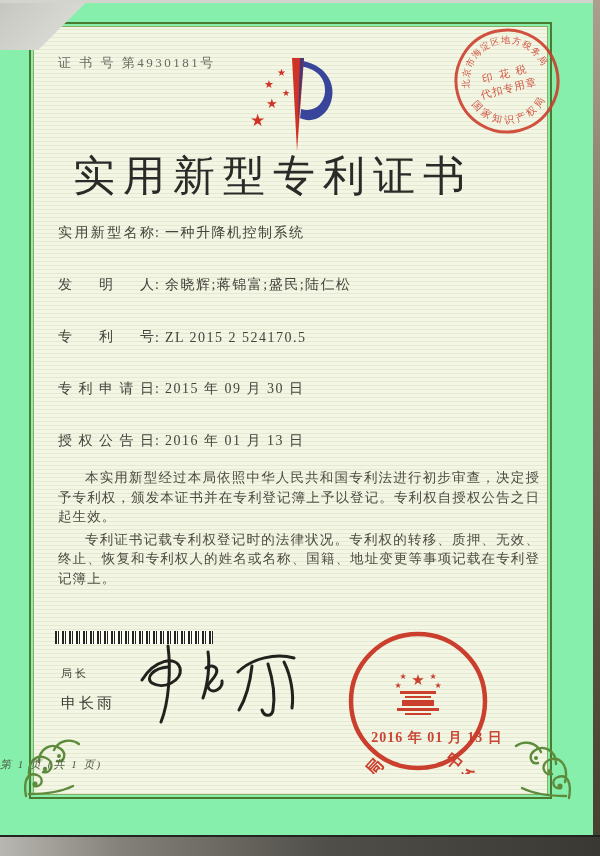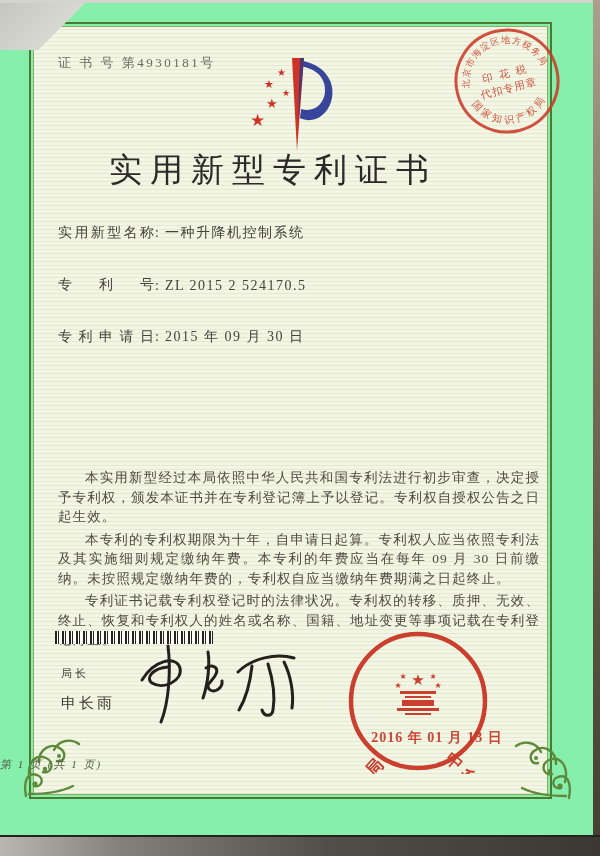--- a/index.html
+++ b/index.html
@@ -23,21 +23,21 @@
     background:
       repeating-linear-gradient(0deg,rgba(148,168,96,0.16) 0px,rgba(148,168,96,0.16) 1px,rgba(255,255,255,0) 1px,rgba(255,255,255,0) 4px),
       #f3f6e4;}
 
   .cert-no{position:absolute;left:58px;top:54px;font-size:13px;color:#6a6a62;
     letter-spacing:2.5px;}
 
   .logo{position:absolute;left:240px;top:54px;width:108px;height:102px;}
 
   .title{position:absolute;left:0;right:54px;top:148px;text-align:center;
-    font-size:33px;color:#2b2a28;letter-spacing:8px;font-weight:500;}
+    font-size:42px;color:#2b2a28;letter-spacing:8px;font-weight:500;}
 
   .fields{position:absolute;left:58px;top:224px;width:486px;}
   .frow{height:20px;margin-bottom:32px;font-size:14px;color:#45433c;white-space:nowrap;}
   .flabel{display:inline-block;width:96px;text-align:justify;text-align-last:justify;
     letter-spacing:0;vertical-align:bottom;}
   .fcolon{display:inline-block;margin:0 6px 0 1px;}
   .fvalue{letter-spacing:1.5px;}
 
   .paras{position:absolute;left:58px;top:468px;width:486px;}
   .para{margin:0 4px 3px 0;font-size:13.5px;line-height:19.5px;color:#4e4b42;
@@ -108,30 +108,35 @@
     </svg>
   </div>
 
   <div class="title">实用新型专利证书</div>
 
   <div class="fields">
     <div class="frow">
       <span class="flabel">实用新型名称</span><span class="fcolon">:</span><span class="fvalue">一种升降机控制系统</span>
     </div>
     <div class="frow">
+      <span class="flabel">发明人</span><span class="fcolon">:</span><span class="fvalue">余晓辉;蒋锦富;盛民;陆仁松</span>
+    </div>
+    <div class="frow">
       <span class="flabel">专利号</span><span class="fcolon">:</span><span class="fvalue">ZL 2015 2 524170.5</span>
     </div>
     <div class="frow">
       <span class="flabel">专利申请日</span><span class="fcolon">:</span><span class="fvalue">2015 年 09 月 30 日</span>
+    </div>
+    <div class="frow">
+      <span class="flabel">授权公告日</span><span class="fcolon">:</span><span class="fvalue">2016 年 01 月 13 日</span>
     </div>
   </div>
 
   <div class="paras">
     <p class="para">本实用新型经过本局依照中华人民共和国专利法进行初步审查，决定授予专利权，颁发本证书并在专利登记簿上予以登记。专利权自授权公告之日起生效。</p>
-    <p class="para">本专利的专利权期限为十年，自申请日起算。专利权人应当依照专利法及其实施细则规定缴纳年费。本专利的年费应当在每年 09 月 30 日前缴纳。未按照规定缴纳年费的，专利权自应当缴纳年费期满之日起终止。</p>
     <p class="para">专利证书记载专利权登记时的法律状况。专利权的转移、质押、无效、终止、恢复和专利权人的姓名或名称、国籍、地址变更等事项记载在专利登记簿上。</p>
   </div>
 
   <div class="barcode"></div>
 
   <div class="issuer-title">局长</div>
   <div class="issuer-name">申长雨</div>
 
   <div class="signature">
     <svg width="185" height="88" viewBox="0 0 185 88">

